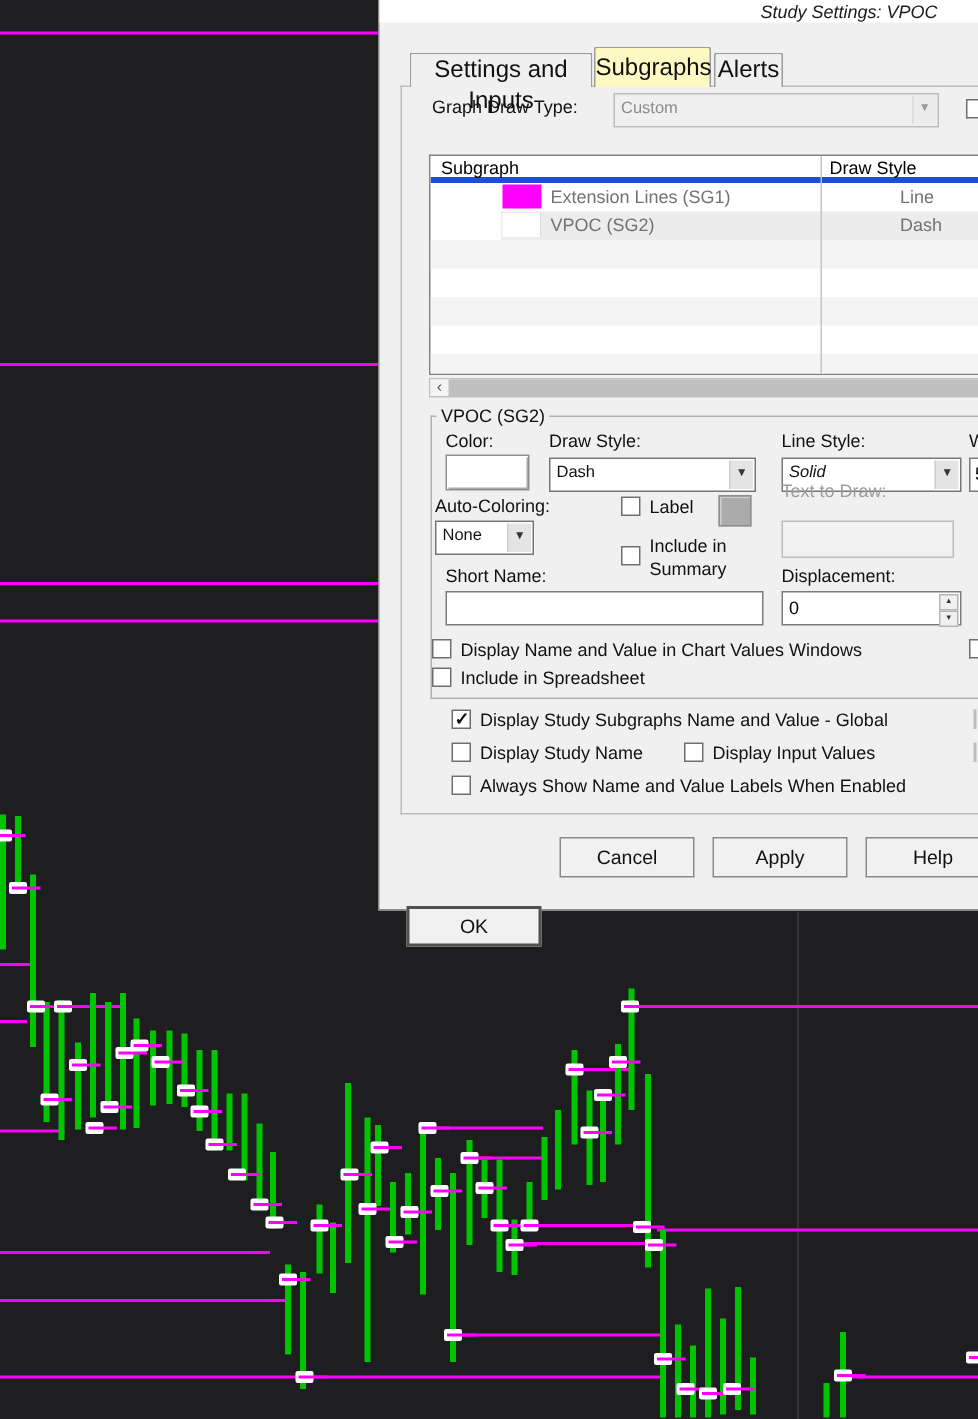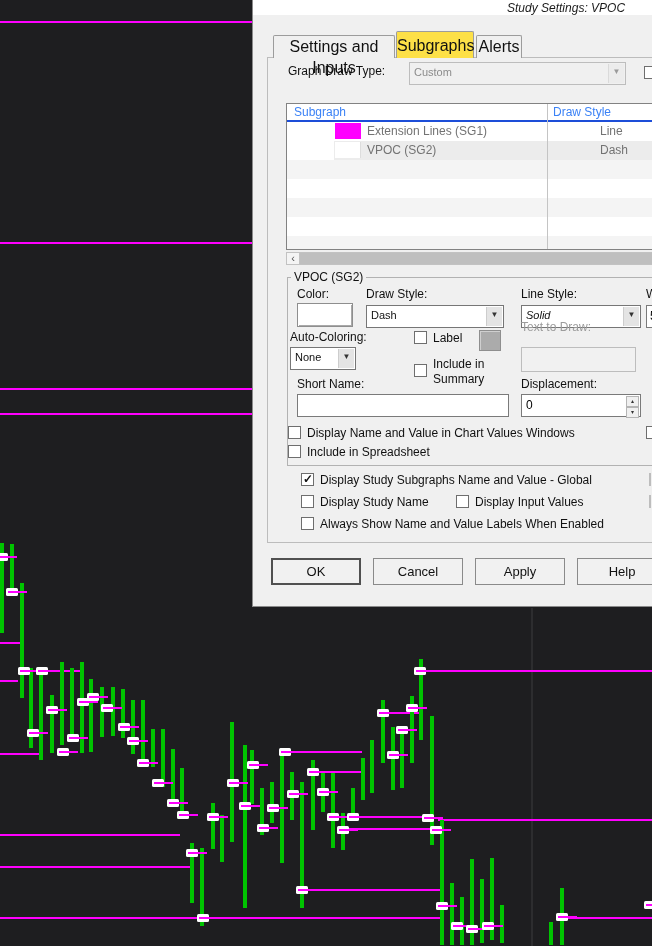--- a/index.html
+++ b/index.html
@@ -10,21 +10,21 @@
 
   
   .dialog { position:absolute; left:252px; top:0; width:400px; height:607px;
             background:#f0f0f0; border-left:1px solid #8a8a8a; border-bottom:1px solid #8a8a8a; }
   .titlebar { position:absolute; left:0; top:0; width:400px; height:15px; background:#ffffff; }
   .titlebar .ttl { position:absolute; left:254px; top:1px; font-size:12px; color:#1b1b1b; white-space:nowrap;font-style:italic; }
 
   .tab { position:absolute; top:35px; height:23px; background:#f0f0f0; border:1px solid #9c9c9c;
          border-bottom:none; border-radius:2px 2px 0 0; font-size:16px; color:#111;
          text-align:center; line-height:21px; z-index:2; }
-  .tab.active { top:31px; height:27px; z-index:4; line-height:27px; background:#fde047; }
+  .tab.active { top:31px; height:27px; z-index:4; line-height:27px; background:#fef9c3; }
 
   .frame { position:absolute; left:14px; top:57px; width:386px; height:486px;
            border:1px solid #bcbcbc; border-right:none; background:#f0f0f0; z-index:1; }
 
   .lbl { position:absolute; font-size:12px; color:#111; white-space:nowrap; z-index:3; }
   .lbl.dis { color:#9c9c9c; }
 
   .combo { position:absolute; background:#fff; border:1px solid #767676; z-index:3; }
   .combo .val { position:absolute; left:4px; top:3px; font-size:11px; color:#111; white-space:nowrap; }
   .combo .cbtn { position:absolute; right:1px; top:1px; bottom:1px; width:16px; background:#e4e4e4;
@@ -49,21 +49,21 @@
                             font-size:12px; font-weight:bold; color:#111; }
   .cb .cbl { white-space:nowrap; }
 
   .groupbox { position:absolute; border:1px solid #b2b2b2; z-index:2; }
   .legend { position:absolute; font-size:12px; color:#111; background:#f0f0f0; padding:0 3px; z-index:3; }
 
   
   .sgtable { position:absolute; left:33px; top:103px; width:367px; height:147px;
              background:#fff; border:1px solid #828282; border-right:none; z-index:3; overflow:hidden; }
   .sg-head { position:absolute; left:0; top:0; right:0; height:18px; background:#fff;
-             border-bottom:2px solid #1d4ed8; font-size:12px; color:#3b82f6; }
+             border-bottom:4px solid #1d4ed8; font-size:12px; color:#000000; }
   .sg-col-div { position:absolute; left:260px; top:0; bottom:0; width:1px; background:#c4c4c4; }
   .sg-row { position:absolute; left:0; right:0; height:19px; font-size:12px; color:#737373;margin-left:47px; }
   .sg-row.alt { background:#ececec; }
   .sg-stripe { position:absolute; left:0; right:0; height:19px; background:#f4f4f4; }
   .swatch { position:absolute; left:1px; top:1px; width:26px; height:16px; }
   .sg-name { position:absolute; left:33px; top:2px; white-space:nowrap; }
   .sg-style { position:absolute; left:266px; top:2px; white-space:nowrap; }
 
   .hscroll { position:absolute; left:33px; top:252px; width:367px; height:13px; background:#f0f0f0;
              border:1px solid #c2c2c2; z-index:3; }
@@ -72,21 +72,21 @@
   .hs-thumb { position:absolute; left:13px; top:0; right:0; height:11px; background:#bfbfbf; }
 
   .colorbtn { position:absolute; background:#fff; border:1px solid #8e8e8e;
               box-shadow:inset 1px 1px 0 #ffffff, inset -1px -1px 0 #a9a9a9; z-index:3; }
   .graybtn  { position:absolute; background:#ababab; border:1px solid #8e8e8e;
               box-shadow:inset 1px 1px 0 #cfcfcf; z-index:3; }
 
   .pushbtn { position:absolute; top:558px; width:90px; height:27px; background:#f1f1f1;
              border:1px solid #8a8a8a; font-family:"Liberation Sans",sans-serif;
              font-size:13px; color:#111; text-align:center; line-height:24px; z-index:3; }
-  .pushbtn.default { border:2px solid #505050; }
+  .pushbtn.default { border:2px solid #505050;margin-top:46px; }
 
   .clip-cb { position:absolute; width:9px; height:13px; background:#fff; border:1px solid #6e6e6e;
              border-right:none; z-index:3; }
   .edge-tick { position:absolute; width:2px; height:13px; background:#bdbdbd; z-index:3; }
 </style>
 </head>
 <body>
 
 <div class="screen">
 

